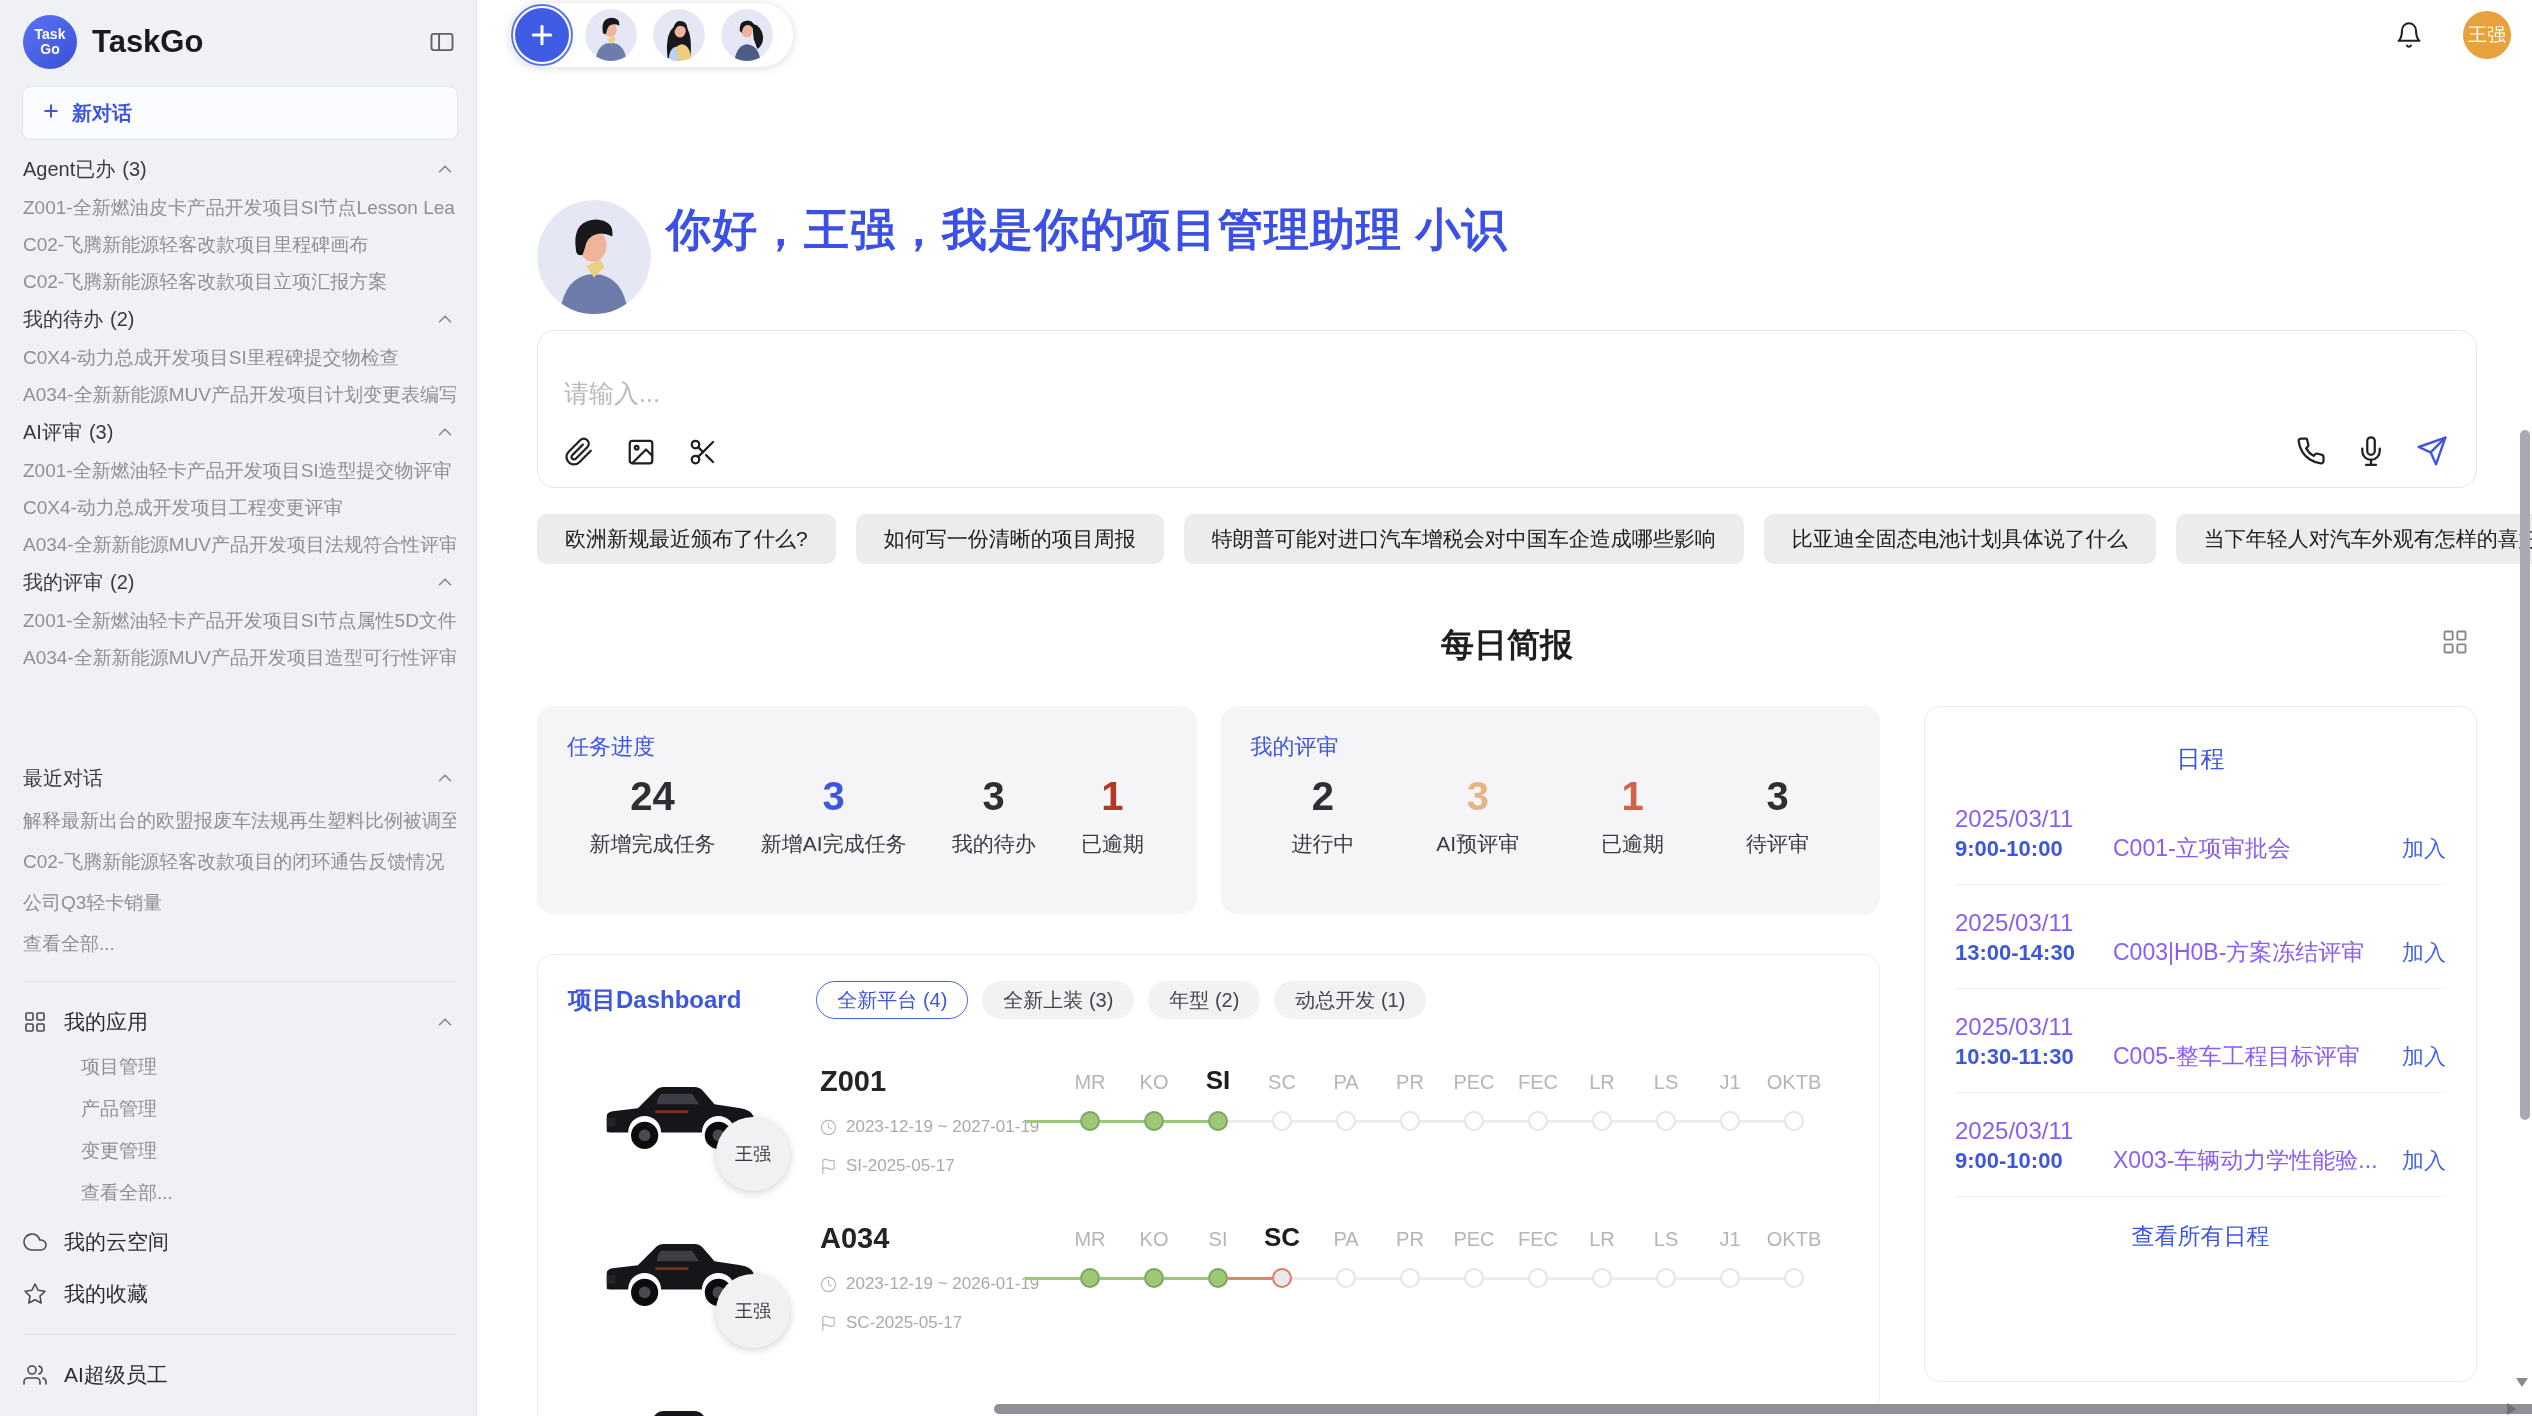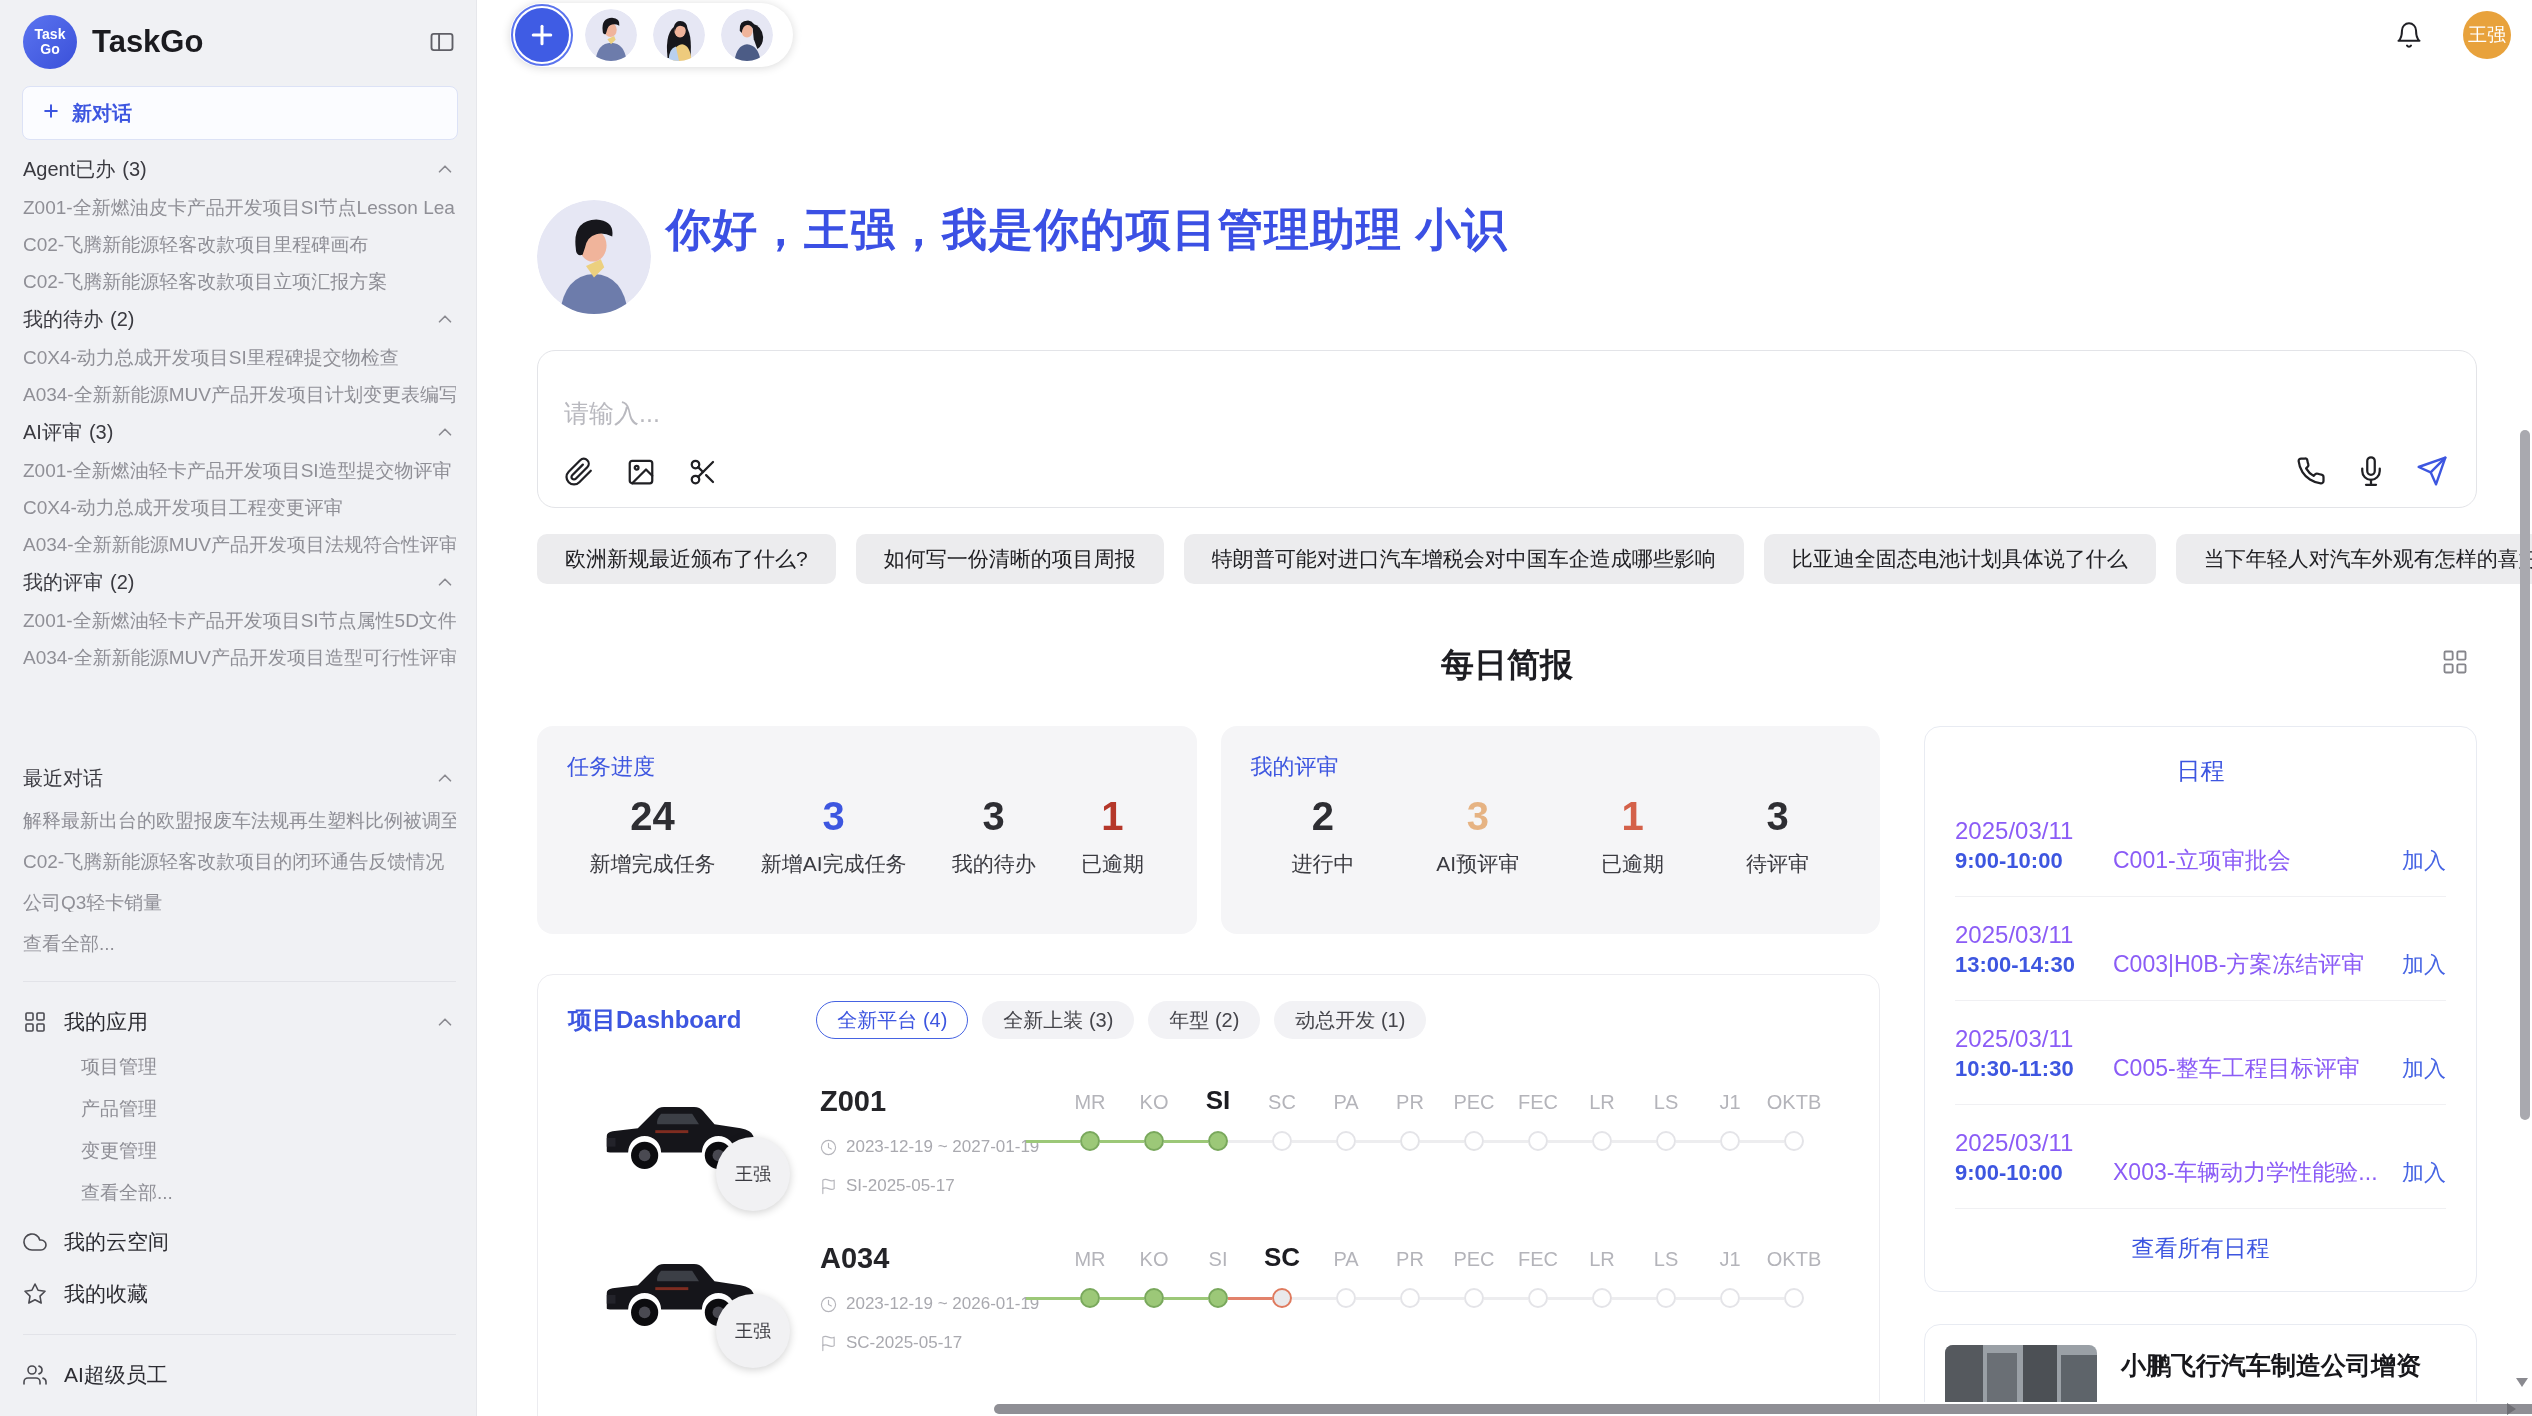--- a/index.html
+++ b/index.html
@@ -42,21 +42,21 @@
   .top-right { position:absolute; right:21px; top:11px; display:flex; align-items:center; gap:40px; }
   .bell { color:#1f1f24; display:flex; cursor:pointer; }
   .user-avatar { width:48px; height:48px; border-radius:50%; background:#e8a23c; color:#fff; font-size:19px;
                  display:flex; align-items:center; justify-content:center; cursor:pointer; }
 
   .content { padding:0 55px 0 60px; }
   .greeting { display:flex; align-items:flex-start; gap:15px; margin-top:130px; }
   .greet-avatar { width:114px; height:114px; border-radius:50%; overflow:hidden; flex:none; }
   .greet-text { font-size:45px; font-weight:700; color:#3b50e4; letter-spacing:1px; }
 
-  .composer { position:relative; margin-top:36px; height:158px; border:1.5px solid #e3e4e8; border-radius:18px; background:#fff; }
+  .composer { position:relative; margin-top:16px; height:158px; border:1.5px solid #e3e4e8; border-radius:18px; background:#fff; }
   .composer-input { position:absolute; left:26px; top:48px; width:1500px; border:none; outline:none; font-size:25px; color:#333;
                     font-family:inherit; background:transparent; }
   .composer-input::placeholder { color:#b9b9bf; }
   .c-icons-left { position:absolute; left:26px; bottom:20px; display:flex; gap:32px; color:#202024; align-items:center; }
   .c-icons-right { position:absolute; right:28px; bottom:20px; display:flex; gap:30px; color:#202024; align-items:center; }
   .c-ic { display:flex; cursor:pointer; }
   .send { color:#3d56e0; }
 
   .chips { display:flex; gap:20px; margin-top:26px; }
   .chip { height:50px; display:flex; align-items:center; padding:0 28px; background:#ececee; border-radius:10px;
@@ -107,21 +107,21 @@
   .ms-dcell { width:64px; height:22px; position:relative; flex:none; }
   .ms-dcell::before { content:""; position:absolute; top:9px; height:3px; left:-22px; width:44px; background:#ededef; }
   .ms-dcell.lead::before { left:-32px; width:54px; }
   .ms-dcell.seg-green::before { background:#9cc878; }
   .ms-dcell.seg-red::before { background:#e2826b; }
   .dot { position:absolute; left:50%; top:0; margin-left:-10px; width:20px; height:20px; border-radius:50%;
          background:#fff; border:2px solid #e4e4e8; }
   .dot.done { background:#9cc878; border-color:#79a85c; }
   .dot.overdue { background:#e9e9eb; border-color:#df7a5e; }
 
-  .sched-card { background:#fff; border:1px solid #e8ebf2; border-radius:16px; padding:28px 30px 20px; height:566px; }
+  .sched-card { background:#fff; border:1px solid #e8ebf2; border-radius:16px; padding:36px 30px 20px; height:676px; }
   .sched-title { text-align:center; color:#3d56e0; font-size:24px; }
   .event { margin-top:24px; border-bottom:1px solid #f0f0f3; padding-bottom:20px; }
   .event:first-of-type { margin-top:30px; }
   .event-date { color:#8b5cf6; font-size:24px; }
   .event-row { display:flex; align-items:center; }
   .event-time { width:158px; color:#3d56e0; font-size:22px; font-weight:600; flex:none; }
   .event-name { flex:1; color:#8b5cf6; font-size:23px; }
   .event-join { color:#4664e4; font-size:22px; cursor:pointer; flex:none; }
   .sched-viewall { text-align:center; color:#3d56e0; font-size:23px; margin-top:24px; cursor:pointer; }
 

